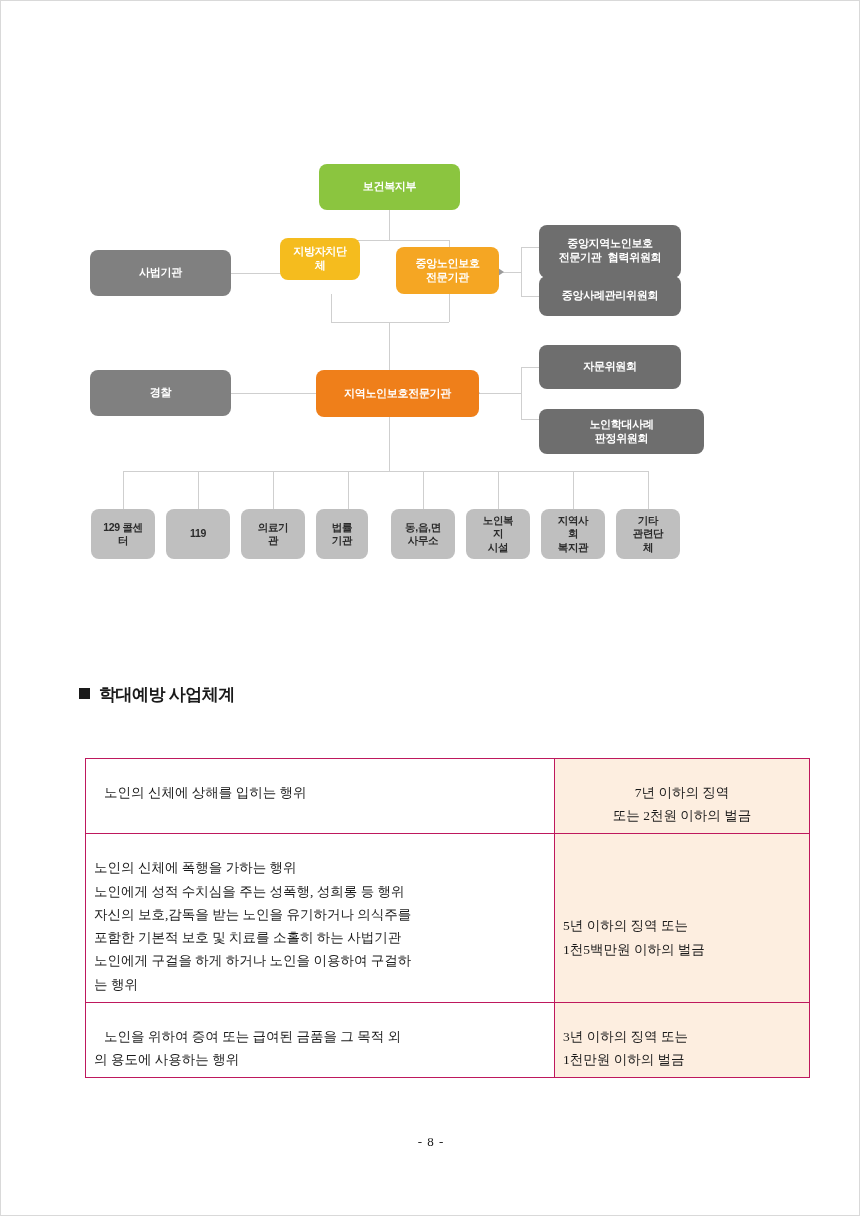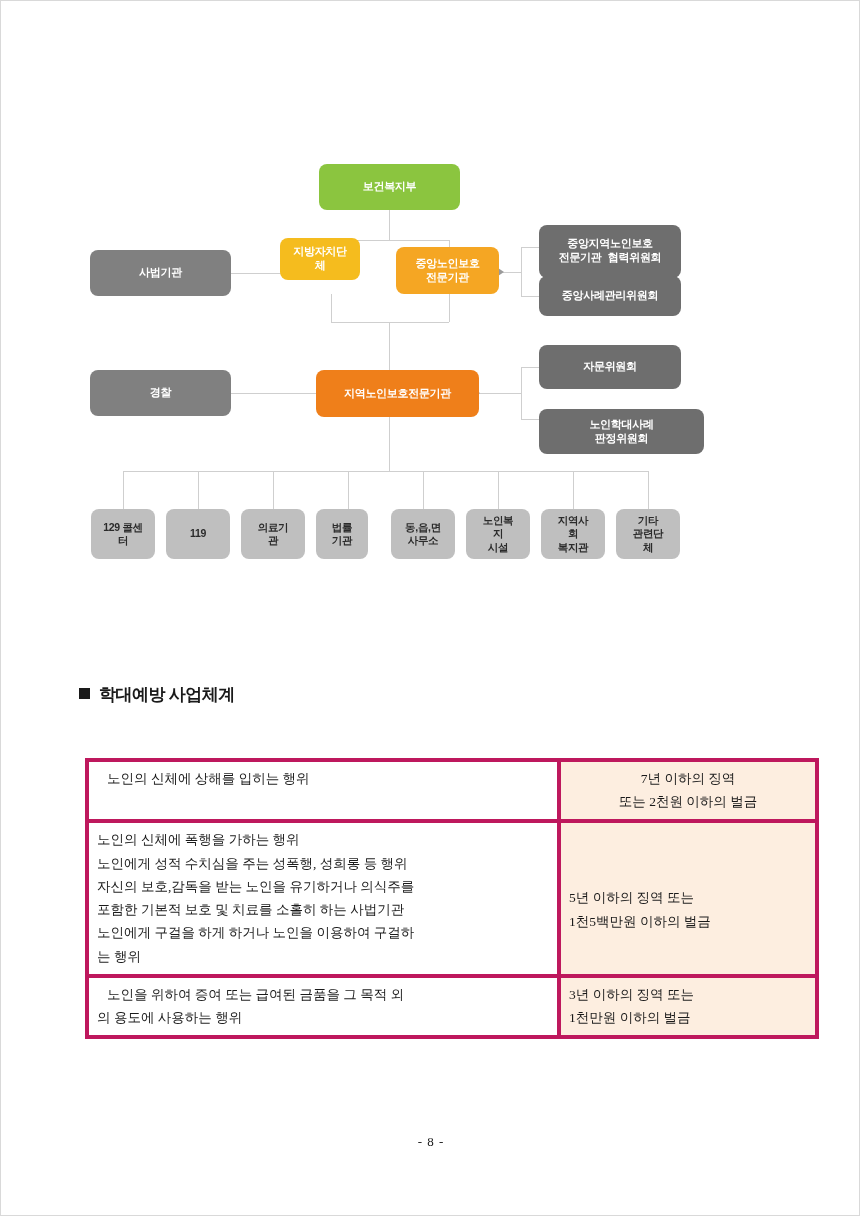--- a/index.html
+++ b/index.html
@@ -97,26 +97,26 @@
     top: 757px;
     width: 692px;
   }
   table.abuse {
     border-collapse: collapse;
     width: 692px;
     table-layout: fixed;
     font-family: "Liberation Serif", serif;
   }
   table.abuse td {
-    border: 4px solid #be185d;
+    border: 1px solid #be185d;
     vertical-align: top;
     font-size: 13.5px;
     line-height: 1.72;
     color: #1a1a1a;
-    padding: 5px 8px 6px 8px;
+    padding: 22px 8px 6px 8px;
   }
   table.abuse td.act {
     width: 452px;
     background: #ffffff;
   }
   table.abuse td.pen {
     width: 238px;
     background: #fdeee0;
   }
   .center-ind {

